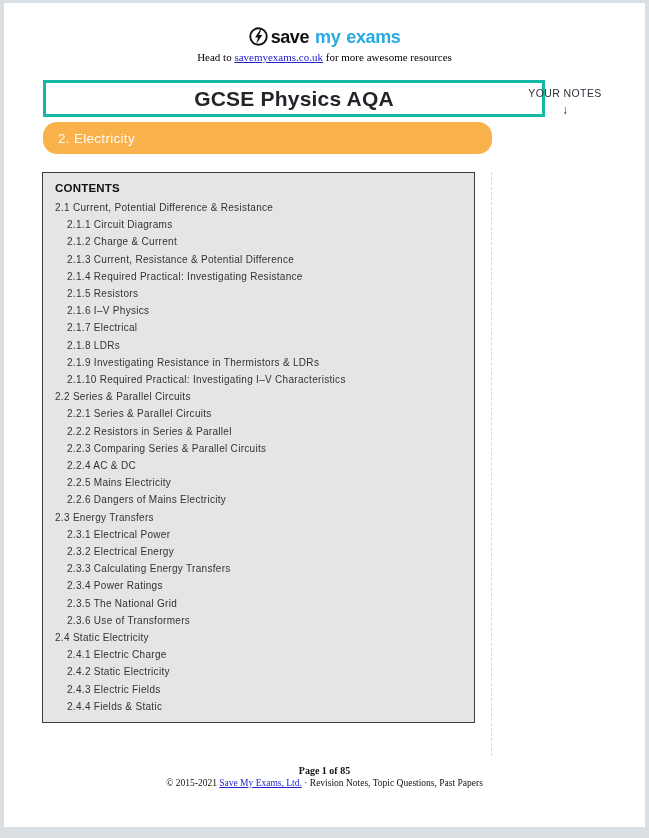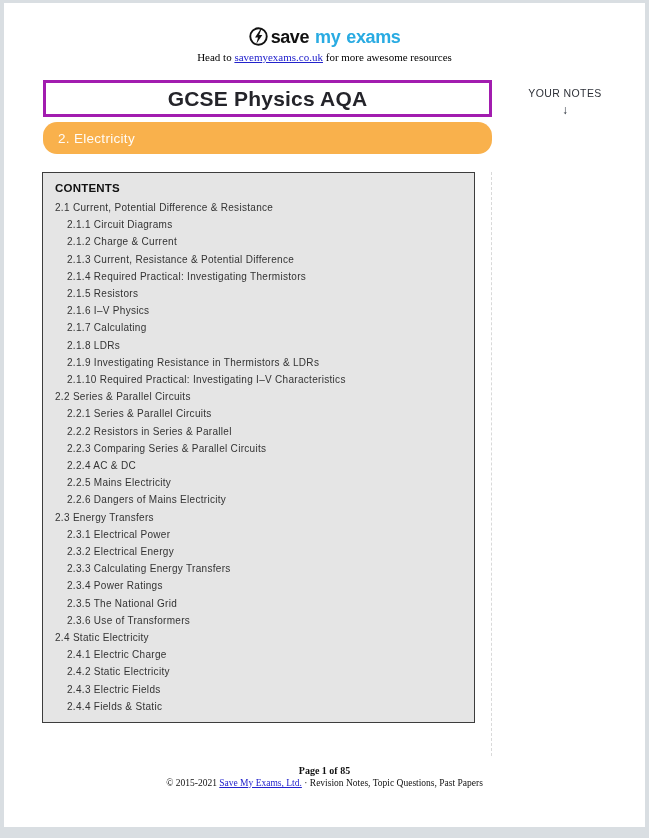--- a/index.html
+++ b/index.html
@@ -31,22 +31,22 @@
     position:absolute; top:48px; left:0; width:100%;
     text-align:center;
     font-family:"Liberation Serif", serif;
     font-size:11px; color:#000;
   }
   .tagline a { color:#2222cc; text-decoration:underline; cursor:pointer; }
 
   
   .title-box {
     position:absolute; left:39px; top:77px;
-    width:449px; height:37px;
-    border:3px solid #a21caf; background:#fff;
+    width:502px; height:37px;
+    border:3px solid #14b8a6; background:#fff;
     display:flex; align-items:center; justify-content:center;
   }
   .title-text {
     font-size:21px; font-weight:bold; color:#24242a; letter-spacing:0.2px;
   }
   .chapter-banner {
     position:absolute; left:39px; top:119px;
     width:449px; height:32px;
     background:#F9B14C;
     display:flex; align-items:center;border-radius:14px;
@@ -130,24 +130,24 @@
   </div>
   <div class="notes-divider"></div>
 
   <div class="toc-box">
     <div class="toc-heading">CONTENTS</div>
     <div class="toc-list">
         <div class="toc-item level-1">2.1 Current, Potential Difference &amp; Resistance</div>
         <div class="toc-item level-2">2.1.1 Circuit Diagrams</div>
         <div class="toc-item level-2">2.1.2 Charge &amp; Current</div>
         <div class="toc-item level-2">2.1.3 Current, Resistance &amp; Potential Difference</div>
-        <div class="toc-item level-2">2.1.4 Required Practical: Investigating Thermistors</div>
+        <div class="toc-item level-2">2.1.4 Required Practical: Investigating Resistance</div>
         <div class="toc-item level-2">2.1.5 Resistors</div>
         <div class="toc-item level-2">2.1.6 I–V Physics</div>
-        <div class="toc-item level-2">2.1.7 Calculating</div>
+        <div class="toc-item level-2">2.1.7 Electrical</div>
         <div class="toc-item level-2">2.1.8 LDRs</div>
         <div class="toc-item level-2">2.1.9 Investigating Resistance in Thermistors &amp; LDRs</div>
         <div class="toc-item level-2">2.1.10 Required Practical: Investigating I–V Characteristics</div>
         <div class="toc-item level-1">2.2 Series &amp; Parallel Circuits</div>
         <div class="toc-item level-2">2.2.1 Series &amp; Parallel Circuits</div>
         <div class="toc-item level-2">2.2.2 Resistors in Series &amp; Parallel</div>
         <div class="toc-item level-2">2.2.3 Comparing Series &amp; Parallel Circuits</div>
         <div class="toc-item level-2">2.2.4 AC &amp; DC</div>
         <div class="toc-item level-2">2.2.5 Mains Electricity</div>
         <div class="toc-item level-2">2.2.6 Dangers of Mains Electricity</div>

